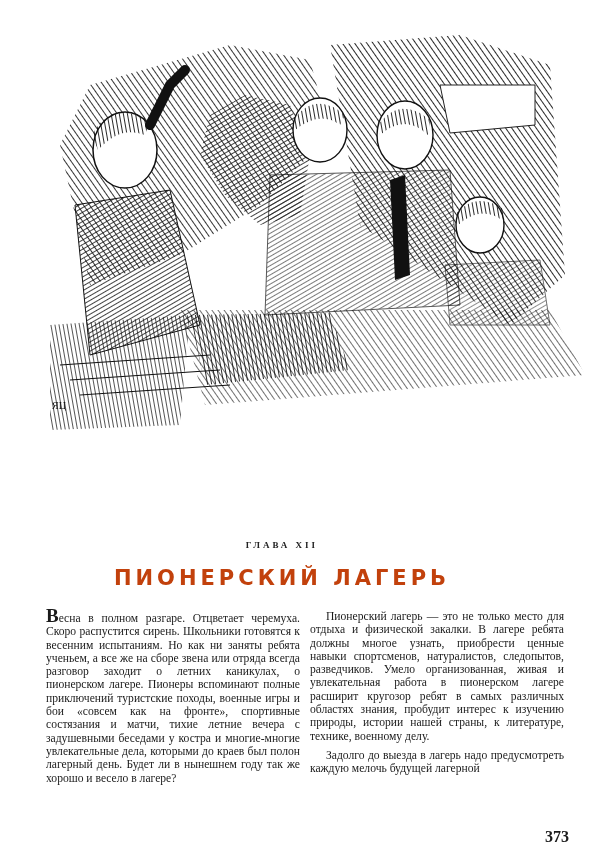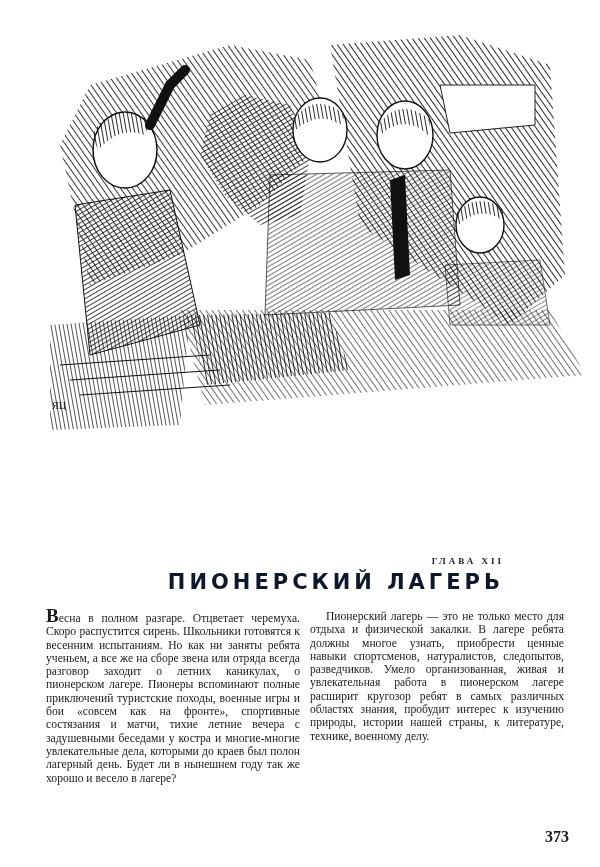--- a/index.html
+++ b/index.html
@@ -1,28 +1,28 @@
 <!DOCTYPE html>
 <html><head>
   <meta charset="utf-8">
   <style>
     html, body { margin: 0; padding: 0; background: #ffffff; }
     body {
       width: 600px; height: 867px; position: relative; overflow: hidden;
       font-family: "Liberation Serif", "DejaVu Serif", serif; color: #1a1a1a;
     }
     .illustration { position: absolute; left: 30px; top: 25px; width: 555px; height: 420px; text-align: center; }
-    .chapter-head { position: absolute; left: 0; top: 556px; width: 504px; text-align: right; }
+    .chapter-head { position: absolute; left: 0; top: 540px; width: 504px; text-align: center; }
     .chapter-label {
       font-family: "Liberation Serif", serif; font-weight: bold; font-size: 9px;
       letter-spacing: 3px; color: #222; margin-left: 60px;
     }
     .chapter-title {
       font-family: "DejaVu Sans", sans-serif; font-weight: bold; font-size: 21px;
-      letter-spacing: 4px; margin-top: 4px; margin-left: 60px; color: #0f172a;
+      letter-spacing: 4px; margin-top: 16px; margin-left: 60px; color: #c2410c;
     }
     .col { position: absolute; top: 606px; font-size: 11.6px; line-height: 13.3px; text-align: justify; hyphens: manual; }
     .col-left { left: 42px; width: 262px; }
     .col-right { left: 306px; width: 262px; }
     .col p { margin: 4px; text-indent: 16px; }
     .col p + p { margin-top: 2px; font-family: Liberation Serif, serif; }
     .col p.first { text-indent: 0; }
     .dropcap { font-weight: bold; font-size: 19px; line-height: 12px; }
     .col-right p.cont { text-indent: 0; }
     .col-right p + p { margin-top: 6px; }
@@ -82,15 +82,16 @@
   <div class="chapter-label">ГЛАВА XII</div>
   <div class="chapter-title">ПИОНЕРСКИЙ ЛАГЕРЬ</div>
 </div>
 
 <div class="col col-left">
   <p class="first"><span class="dropcap">В</span><span>есна в полном разгаре. Отцветает черемуха. Скоро распустится сирень. Школьники готовятся к весенним испытаниям. Но как ни заняты ребята ученьем, а все же на сборе звена или отряда всегда разговор заходит о летних каникулах, о пионерском лагере. Пионеры вспоминают полные приключений туристские походы, военные игры и бои «совсем как на фронте», спортивные состязания и матчи, тихие летние вечера с задушевными беседами у костра и многие-многие увлекательные дела, которыми до краев был полон лагерный день. Будет ли в нынешнем году так же хорошо и весело в лагере?</span></p>
 </div>
 
 <div class="col col-right">
   <p>Пионерский лагерь — это не только место для отдыха и физической закалки. В лагере ребята должны многое узнать, приобрести ценные навыки спортсменов, натуралистов, следопытов, разведчиков. Умело организованная, живая и увлекательная работа в пионерском лагере расширит кругозор ребят в самых различных областях знания, пробудит интерес к изучению природы, истории нашей страны, к литературе, технике, военному делу.</p>
+  <p>Задолго до выезда в лагерь надо предусмотреть каждую мелочь будущей лагерной</p>
 </div>
 
 <div class="page-number">373</div>
 
 </body></html>

